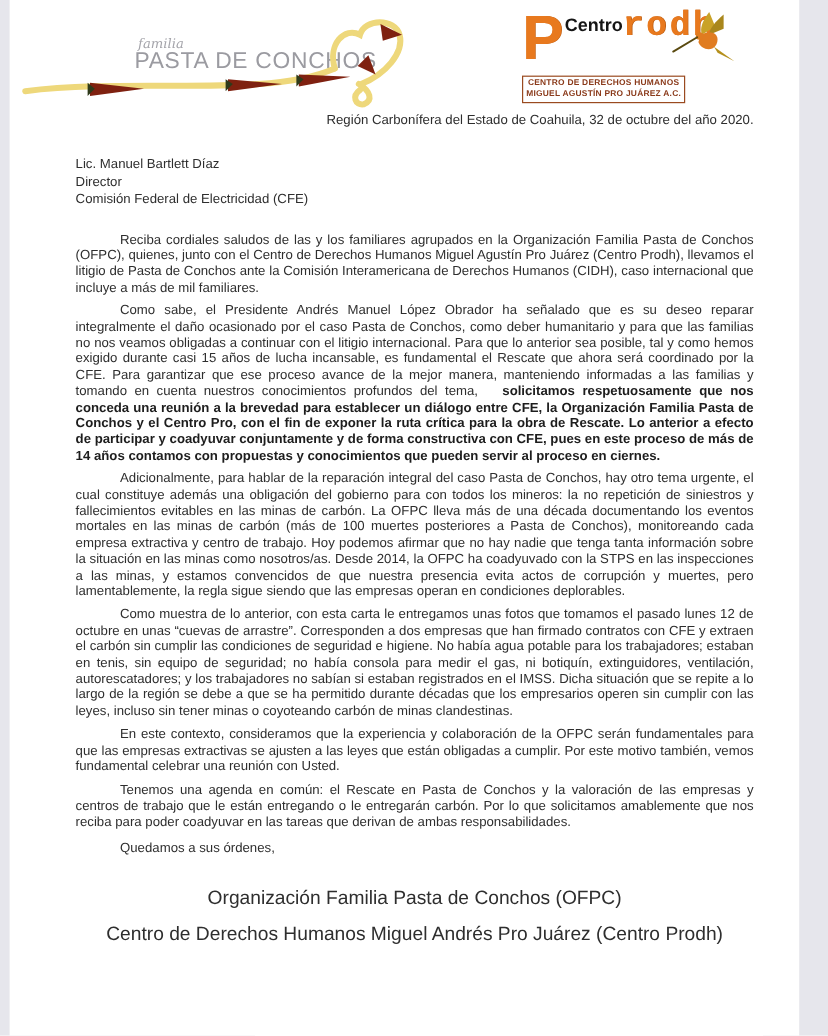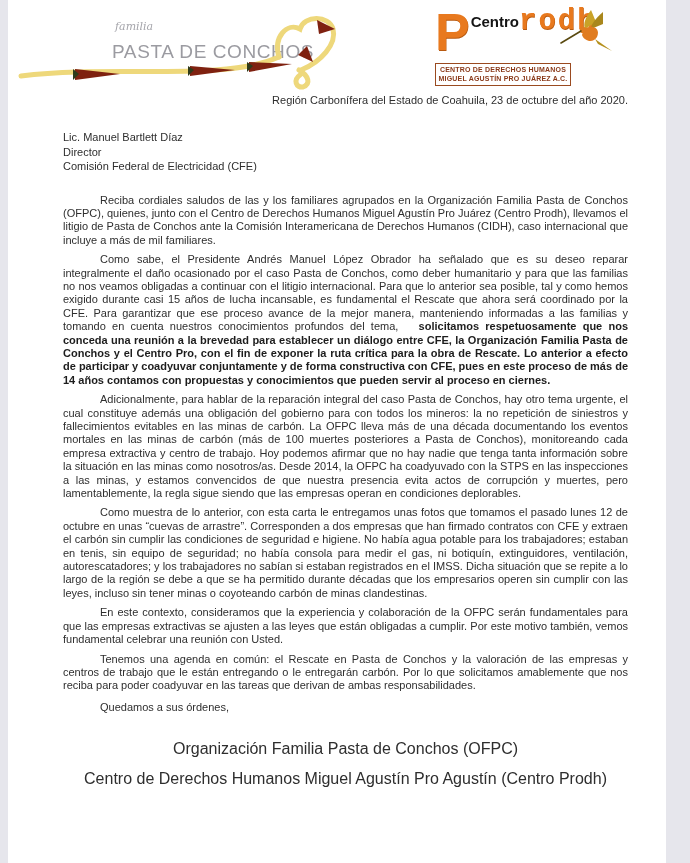--- a/index.html
+++ b/index.html
@@ -11,21 +11,21 @@
   .frame{position:relative;width:690px;height:863px;}
   .page{
     position:absolute;left:8px;top:0;width:658px;height:863px;
     background:#ffffff;box-sizing:border-box;
     padding:10px 38px 20px 55px;
   }
   
   .logos{position:relative;height:82px;}
   .pdc-logo{position:absolute;left:-48px;top:2px;width:345px;height:80px;}
   .pdc-familia{
-    position:absolute;left:100px;top:8px;
+    position:absolute;left:100px;top:18px;
     font-family:"DejaVu Serif",serif;font-style:italic;
     font-size:11px;color:#a5a5ab;
   }
   .pdc-wordmark{
     position:absolute;left:97px;top:29px;
     font-size:19px;letter-spacing:0.6px;color:#9b9ba1;
   }
   .pdc-ribbon{position:absolute;left:0;top:0;}
   .prodh-logo{position:absolute;left:372px;top:0;width:195px;}
   .prodh-word{position:relative;display:flex;align-items:flex-start;height:50px;}
@@ -100,37 +100,37 @@
             <path d="M40,31 L57,43 L43,36 Z" fill="#b5901c"></path>
           </svg>
         </div>
         <div class="prodh-caption">
           <span>CENTRO DE DERECHOS HUMANOS</span>
           <span>MIGUEL AGUSTÍN PRO JUÁREZ A.C.</span>
         </div>
       </div>
     </div>
 
-    <div class="date-line">Región Carbonífera del Estado de Coahuila, 23 de octubre del año 2020.</div>
+    <div class="date-line">Región Carbonífera del Estado de Coahuila, 32 de octubre del año 2020.</div>
 
     <div class="recipient">
       <div>Lic. Manuel Bartlett Díaz</div>
       <div>Director</div>
       <div>Comisión Federal de Electricidad (CFE)</div>
     </div>
 
     <div class="body-text">
       <p class="para">Reciba cordiales saludos de las y los familiares agrupados en la Organización Familia Pasta de Conchos (OFPC), quienes, junto con el Centro de Derechos Humanos Miguel Agustín Pro Juárez (Centro Prodh), llevamos el litigio de Pasta de Conchos ante la Comisión Interamericana de Derechos Humanos (CIDH), caso internacional que incluye a más de mil familiares.</p>
       <p class="para"><span>Como sabe, el Presidente Andrés Manuel López Obrador ha señalado que es su deseo reparar integralmente el daño ocasionado por el caso Pasta de Conchos, como deber humanitario y para que las familias no nos veamos obligadas a continuar con el litigio internacional. Para que lo anterior sea posible, tal y como hemos exigido durante casi 15 años de lucha incansable, es fundamental el Rescate que ahora será coordinado por la CFE. Para garantizar que ese proceso avance de la mejor manera, manteniendo informadas a las familias y tomando en cuenta nuestros conocimientos profundos del tema, </span><strong>solicitamos respetuosamente que nos conceda una reunión a la brevedad para establecer un diálogo entre CFE, la Organización Familia Pasta de Conchos y el Centro Pro, con el fin de exponer la ruta crítica para la obra de Rescate. Lo anterior a efecto de participar y coadyuvar conjuntamente y de forma constructiva con CFE, pues en este proceso de más de 14 años contamos con propuestas y conocimientos que pueden servir al proceso en ciernes.</strong></p>
       <p class="para">Adicionalmente, para hablar de la reparación integral del caso Pasta de Conchos, hay otro tema urgente, el cual constituye además una obligación del gobierno para con todos los mineros: la no repetición de siniestros y fallecimientos evitables en las minas de carbón. La OFPC lleva más de una década documentando los eventos mortales en las minas de carbón (más de 100 muertes posteriores a Pasta de Conchos), monitoreando cada empresa extractiva y centro de trabajo. Hoy podemos afirmar que no hay nadie que tenga tanta información sobre la situación en las minas como nosotros/as. Desde 2014, la OFPC ha coadyuvado con la STPS en las inspecciones a las minas, y estamos convencidos de que nuestra presencia evita actos de corrupción y muertes, pero lamentablemente, la regla sigue siendo que las empresas operan en condiciones deplorables.</p>
       <p class="para">Como muestra de lo anterior, con esta carta le entregamos unas fotos que tomamos el pasado lunes 12 de octubre en unas “cuevas de arrastre”. Corresponden a dos empresas que han firmado contratos con CFE y extraen el carbón sin cumplir las condiciones de seguridad e higiene. No había agua potable para los trabajadores; estaban en tenis, sin equipo de seguridad; no había consola para medir el gas, ni botiquín, extinguidores, ventilación, autorescatadores; y los trabajadores no sabían si estaban registrados en el IMSS. Dicha situación que se repite a lo largo de la región se debe a que se ha permitido durante décadas que los empresarios operen sin cumplir con las leyes, incluso sin tener minas o coyoteando carbón de minas clandestinas.</p>
       <p class="para">En este contexto, consideramos que la experiencia y colaboración de la OFPC serán fundamentales para que las empresas extractivas se ajusten a las leyes que están obligadas a cumplir. Por este motivo también, vemos fundamental celebrar una reunión con Usted.</p>
       <p class="para">Tenemos una agenda en común: el Rescate en Pasta de Conchos y la valoración de las empresas y centros de trabajo que le están entregando o le entregarán carbón. Por lo que solicitamos amablemente que nos reciba para poder coadyuvar en las tareas que derivan de ambas responsabilidades.</p>
       <p class="para closing">Quedamos a sus órdenes,</p>
     </div>
 
     <div class="signature">
       <div class="sig-line">Organización Familia Pasta de Conchos (OFPC)</div>
-      <div class="sig-line">Centro de Derechos Humanos Miguel Agustín Pro Agustín (Centro Prodh)</div>
+      <div class="sig-line">Centro de Derechos Humanos Miguel Andrés Pro Juárez (Centro Prodh)</div>
     </div>
 
   </div>
 </div>
 
 </body></html>

